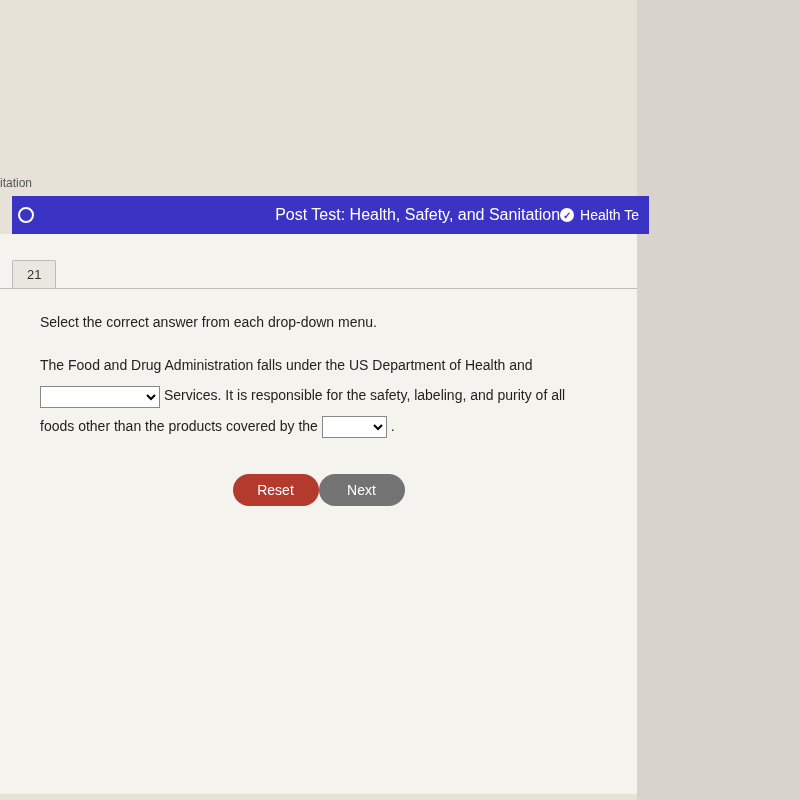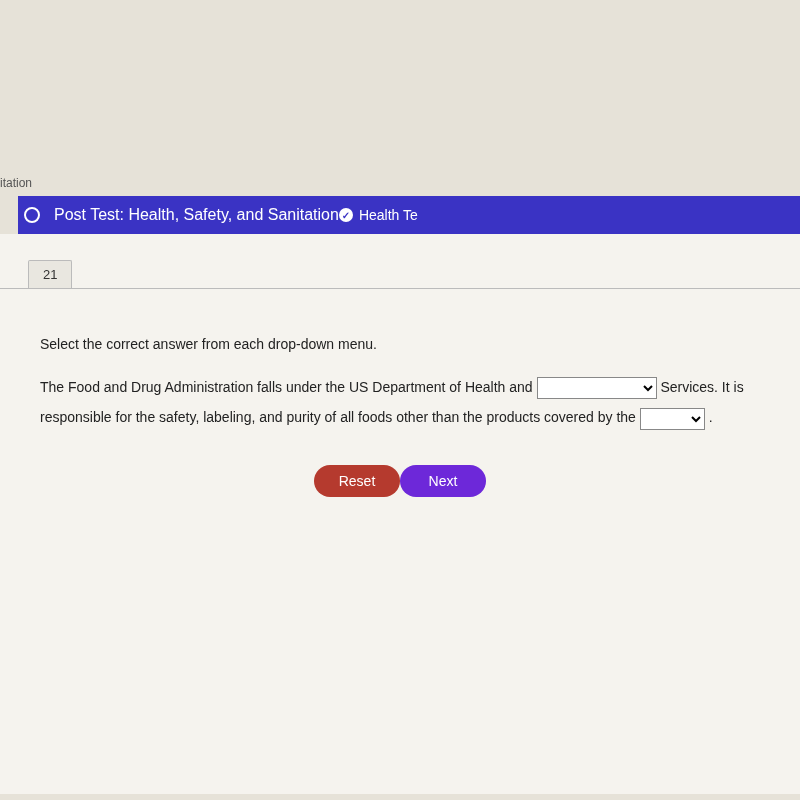--- a/index.html
+++ b/index.html
@@ -1,56 +1,56 @@
 <!DOCTYPE html>
 <html><head>
   <meta charset="utf-8">
   <style>
     * { margin: 0; padding: 0; box-sizing: border-box; font-family: Arial, Helvetica, sans-serif; }
     html, body { width: 800px; height: 800px; overflow: hidden; background: #d8d4cc; }
-    .viewport { width: 800px; height: 800px; position: relative; background: #e6e2d8; }
+    .viewport { width: 637px; height: 800px; position: relative; background: #e6e2d8; }
     .top-breadcrumb {
       position: absolute; left: 0; top: 170px; width: 100%;
       font-size: 12px; color: #555; padding: 6px 0 6px 0;
     }
     .title-bar {
-      position: absolute; left: 18px; top: 196px; width: 100%; height: 38px;
+      position: absolute; left: 12px; top: 196px; width: 100%; height: 38px;
       background: #3a33c4; color: #fff; display: flex; align-items: center;
-      justify-content: flex-start; padding: 0 10px 0 36px; font-size: 16px;
+      justify-content: flex-end; padding: 0 10px 0 36px; font-size: 16px;
     }
     .title-left { display: flex; align-items: center; gap: 18px; }
     .ring-icon { position: absolute; left: 6px; top: 50%; transform: translateY(-50%);
       width: 16px; height: 16px; border: 2px solid #fff; border-radius: 50%; }
     .submit-wrap { display: flex; align-items: center; gap: 6px; font-size: 14px; }
     .check-icon { width: 14px; height: 14px; border-radius: 50%; background: #fff; color: #3a33c4;
       display: inline-flex; align-items: center; justify-content: center; font-size: 10px; font-weight: bold; }
     .content {
       position: absolute; left: 0; top: 234px; width: 100%; height: 560px;
       background: #f5f3ee;
     }
     .tabstrip { margin-top: 26px; border-bottom: 1px solid #bbb; display: flex; }
     .tab {
-      margin-left: 28px; padding: 6px 14px; background: #e9e7e0;
+      margin-left: 12px; padding: 6px 14px; background: #e9e7e0;
       border: 1px solid #bbb; border-bottom: none; font-size: 13px; color: #333;
       border-top-left-radius: 2px; border-top-right-radius: 2px;
     }
     .question-body { padding: 20px 40px 0 40px; font-size: 14px; color: #222; line-height: 1.9; }
-    .instr { margin-bottom: 14px; margin-top: 22px; }
+    .instr { margin-bottom: 14px; }
     .sentence { line-height: 2.2; }
     select.blank {
       font-size: 13px; padding: 1px 2px; border: 1px solid #888; background: #fff;
       height: 22px; vertical-align: middle;
     }
     select.blank.wide { width: 120px; }
     select.blank.narrow { width: 65px; }
     .button-row { display: flex; justify-content: center; margin-top: 32px; }
     .pill-btn { min-width: 86px; height: 32px; border: none; border-radius: 16px;
       color: #fff; font-size: 14px; cursor: pointer; }
     .reset-btn { background: #b53a2e; }
-    .next-btn { background: #6d28d9; }
+    .next-btn { background: #737373; }
   </style>
 </head>
 <body>
 
 <div class="viewport">
 
   <div class="top-breadcrumb">
     <span>itation</span>
   </div>
 

